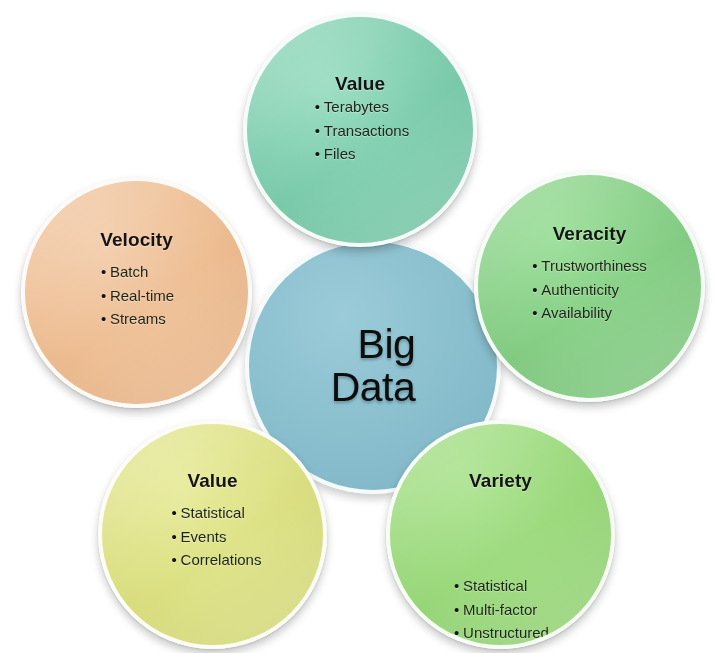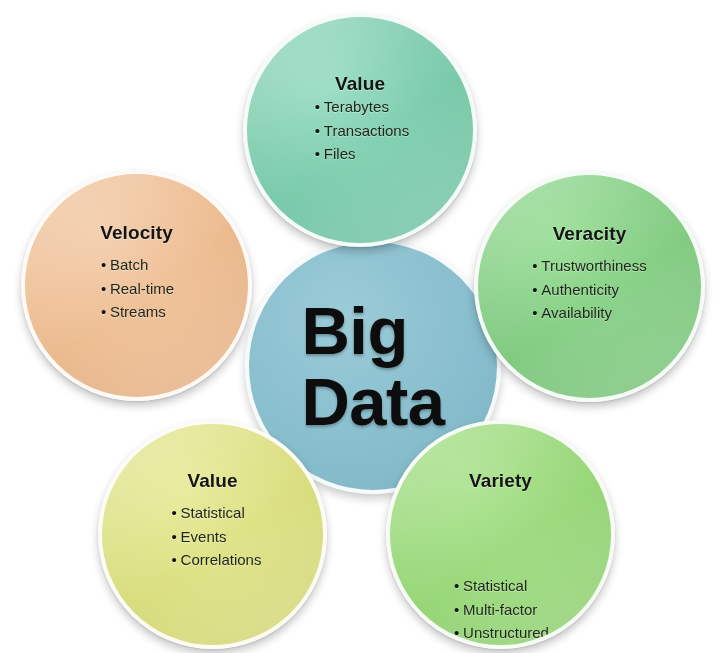--- a/index.html
+++ b/index.html
@@ -82,21 +82,21 @@
   #petal-volume {
     left: 243px; top: 13px;
     width: 234px; height: 234px;
     background: radial-gradient(circle at 36% 30%, #96dcc0 0%, #7ecdae 46%, #73c4a4 82%, #8fd4b6 100%);
     justify-content: flex-start;
     padding-top: 56px;
   }
   #petal-volume .petal-list { margin-left: 4px; }
 
   #petal-velocity {
-    left: 21px; top: 170px;
+    left: 21px; top: 177px;
     width: 231px; height: 231px;
     background: radial-gradient(circle at 36% 30%, #f2cba8 0%, #eebe93 48%, #e5b184 84%, #f0c49d 100%);
     justify-content: flex-start;
     padding-top: 48px;
   }
   #petal-velocity .petal-list { margin-top: 9px; margin-left: 2px; }
 
   #petal-veracity {
     left: 474px; top: 171px;
     width: 231px; height: 231px;
@@ -136,24 +136,24 @@
     background: radial-gradient(circle at 38% 30%, #9bcbd8 0%, #8bc0cf 48%, #80b7c7 85%, #9ecdda 100%);
     box-shadow: 0 5px 9px rgba(0,0,0,0.20);
     display: flex;
     align-items: center;
     justify-content: center;
     z-index: 1;
   }
   #center-label {
     position: relative;
     z-index: 2;
-    text-align: left;
-    font-size: 67px;
+    text-align: right;
+    font-size: 41px;
     line-height: 1.06;
-    font-weight: bold;
+    font-weight: normal;
     color: #0d0d0d;
     text-shadow: 0 2px 3px rgba(0,0,0,0.28);
     letter-spacing: -0.5px;
   }
   #center-label span { display: block; }
 
   
   #petal-volume, #petal-velocity, #petal-veracity,
   #petal-value, #petal-variety { z-index: 3; }
 </style>

